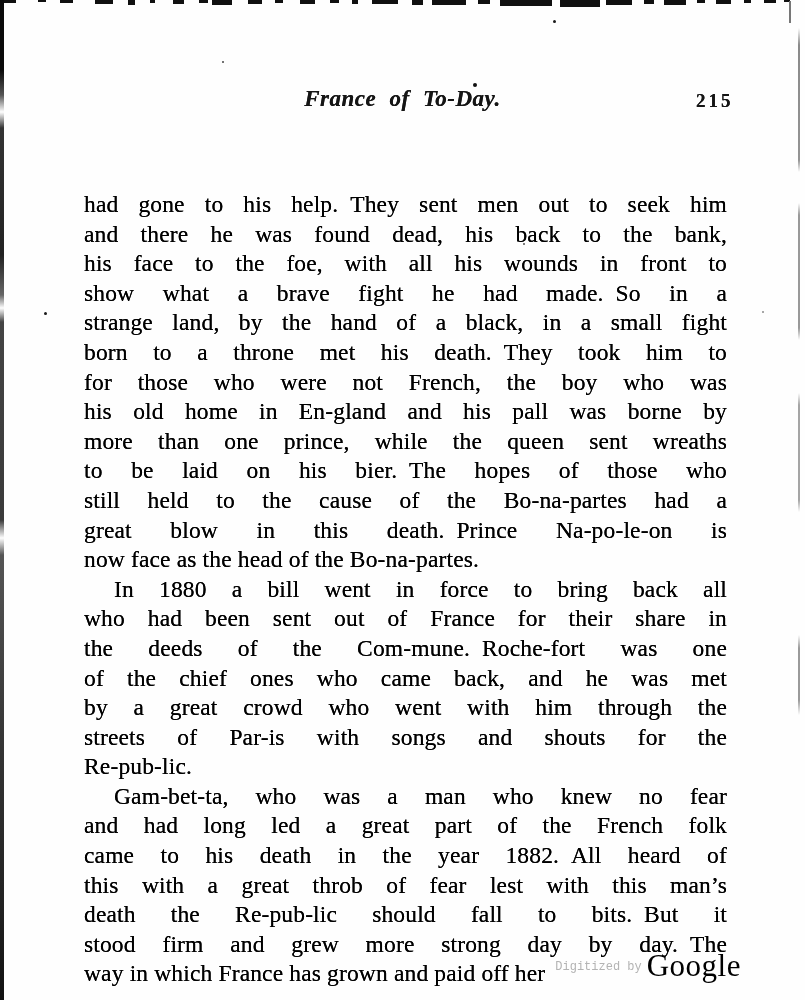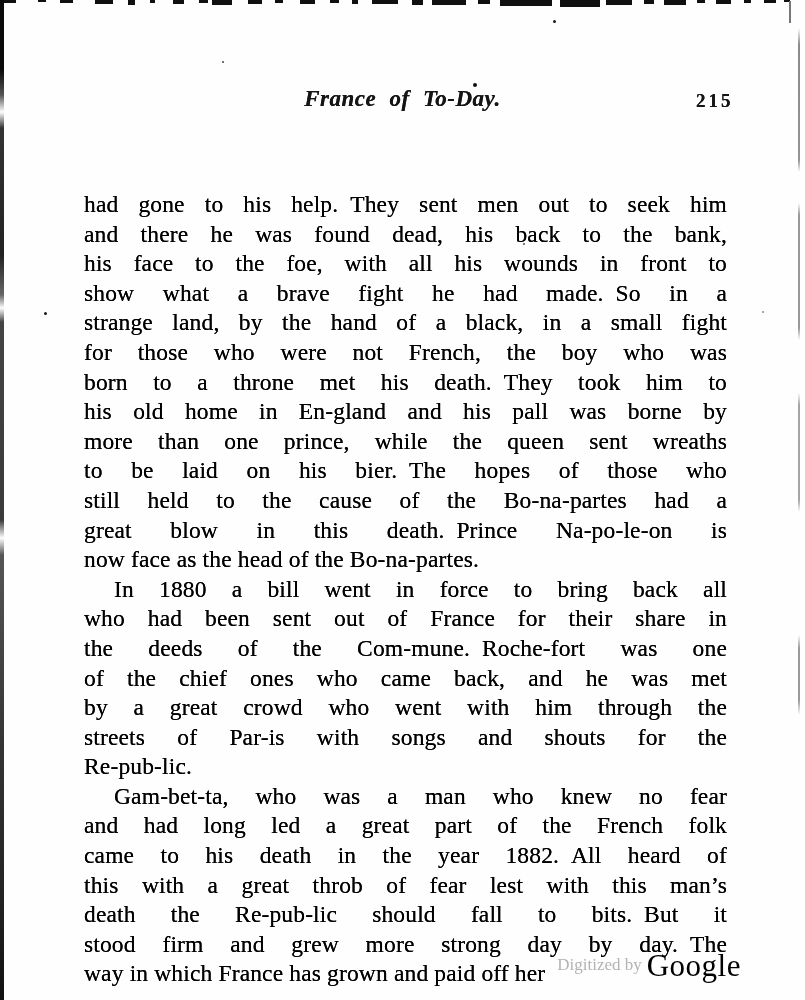--- a/index.html
+++ b/index.html
@@ -68,22 +68,22 @@
   }
   .line.indent { text-indent: 30px; }
   .line.para-end { text-align-last: left; }
 
   
   .watermark {
     position: absolute; right: 64px; top: 948px;
     color: #b9b9b9; white-space: nowrap;
   }
   .watermark .prefix {
-    font-family: Liberation Serif, serif;
-    font-size: 17px; color: #b3b3b3; vertical-align: 6px; margin-right: 5px;
+    font-family: Liberation Mono, monospace;
+    font-size: 12px; color: #b3b3b3; vertical-align: 6px; margin-right: 5px;
   }
   .watermark .brand {
     font-family: "Liberation Serif", "DejaVu Serif", serif;
     font-size: 31px; color: #000000; letter-spacing: 0.5px;
   }
 </style>
 </head>
 <body>
 
 <div class="page">
@@ -138,22 +138,22 @@
     <div class="title-dot"></div>
     <div class="page-number">215</div>
   </div>
 
   <div class="text-block" id="text-block">
       <div class="line">had gone to his help. They sent men out to seek him</div>
       <div class="line">and there he was found dead, his back to the bank,</div>
       <div class="line">his face to the foe, with all his wounds in front to</div>
       <div class="line">show what a brave fight he had made. So in a</div>
       <div class="line">strange land, by the hand of a black, in a small fight</div>
+      <div class="line">born to a throne met his death. They took him to</div>
       <div class="line">for those who were not French, the boy who was</div>
-      <div class="line">born to a throne met his death. They took him to</div>
       <div class="line">his old home in En-gland and his pall was borne by</div>
       <div class="line">more than one prince, while the queen sent wreaths</div>
       <div class="line">to be laid on his bier. The hopes of those who</div>
       <div class="line">still held to the cause of the Bo-na-partes had a</div>
       <div class="line">great blow in this death. Prince Na-po-le-on is</div>
       <div class="line para-end">now face as the head of the Bo-na-partes.</div>
       <div class="line indent">In 1880 a bill went in force to bring back all</div>
       <div class="line">who had been sent out of France for their share in</div>
       <div class="line">the deeds of the Com-mune. Roche-fort was one</div>
       <div class="line">of the chief ones who came back, and he was met</div>

